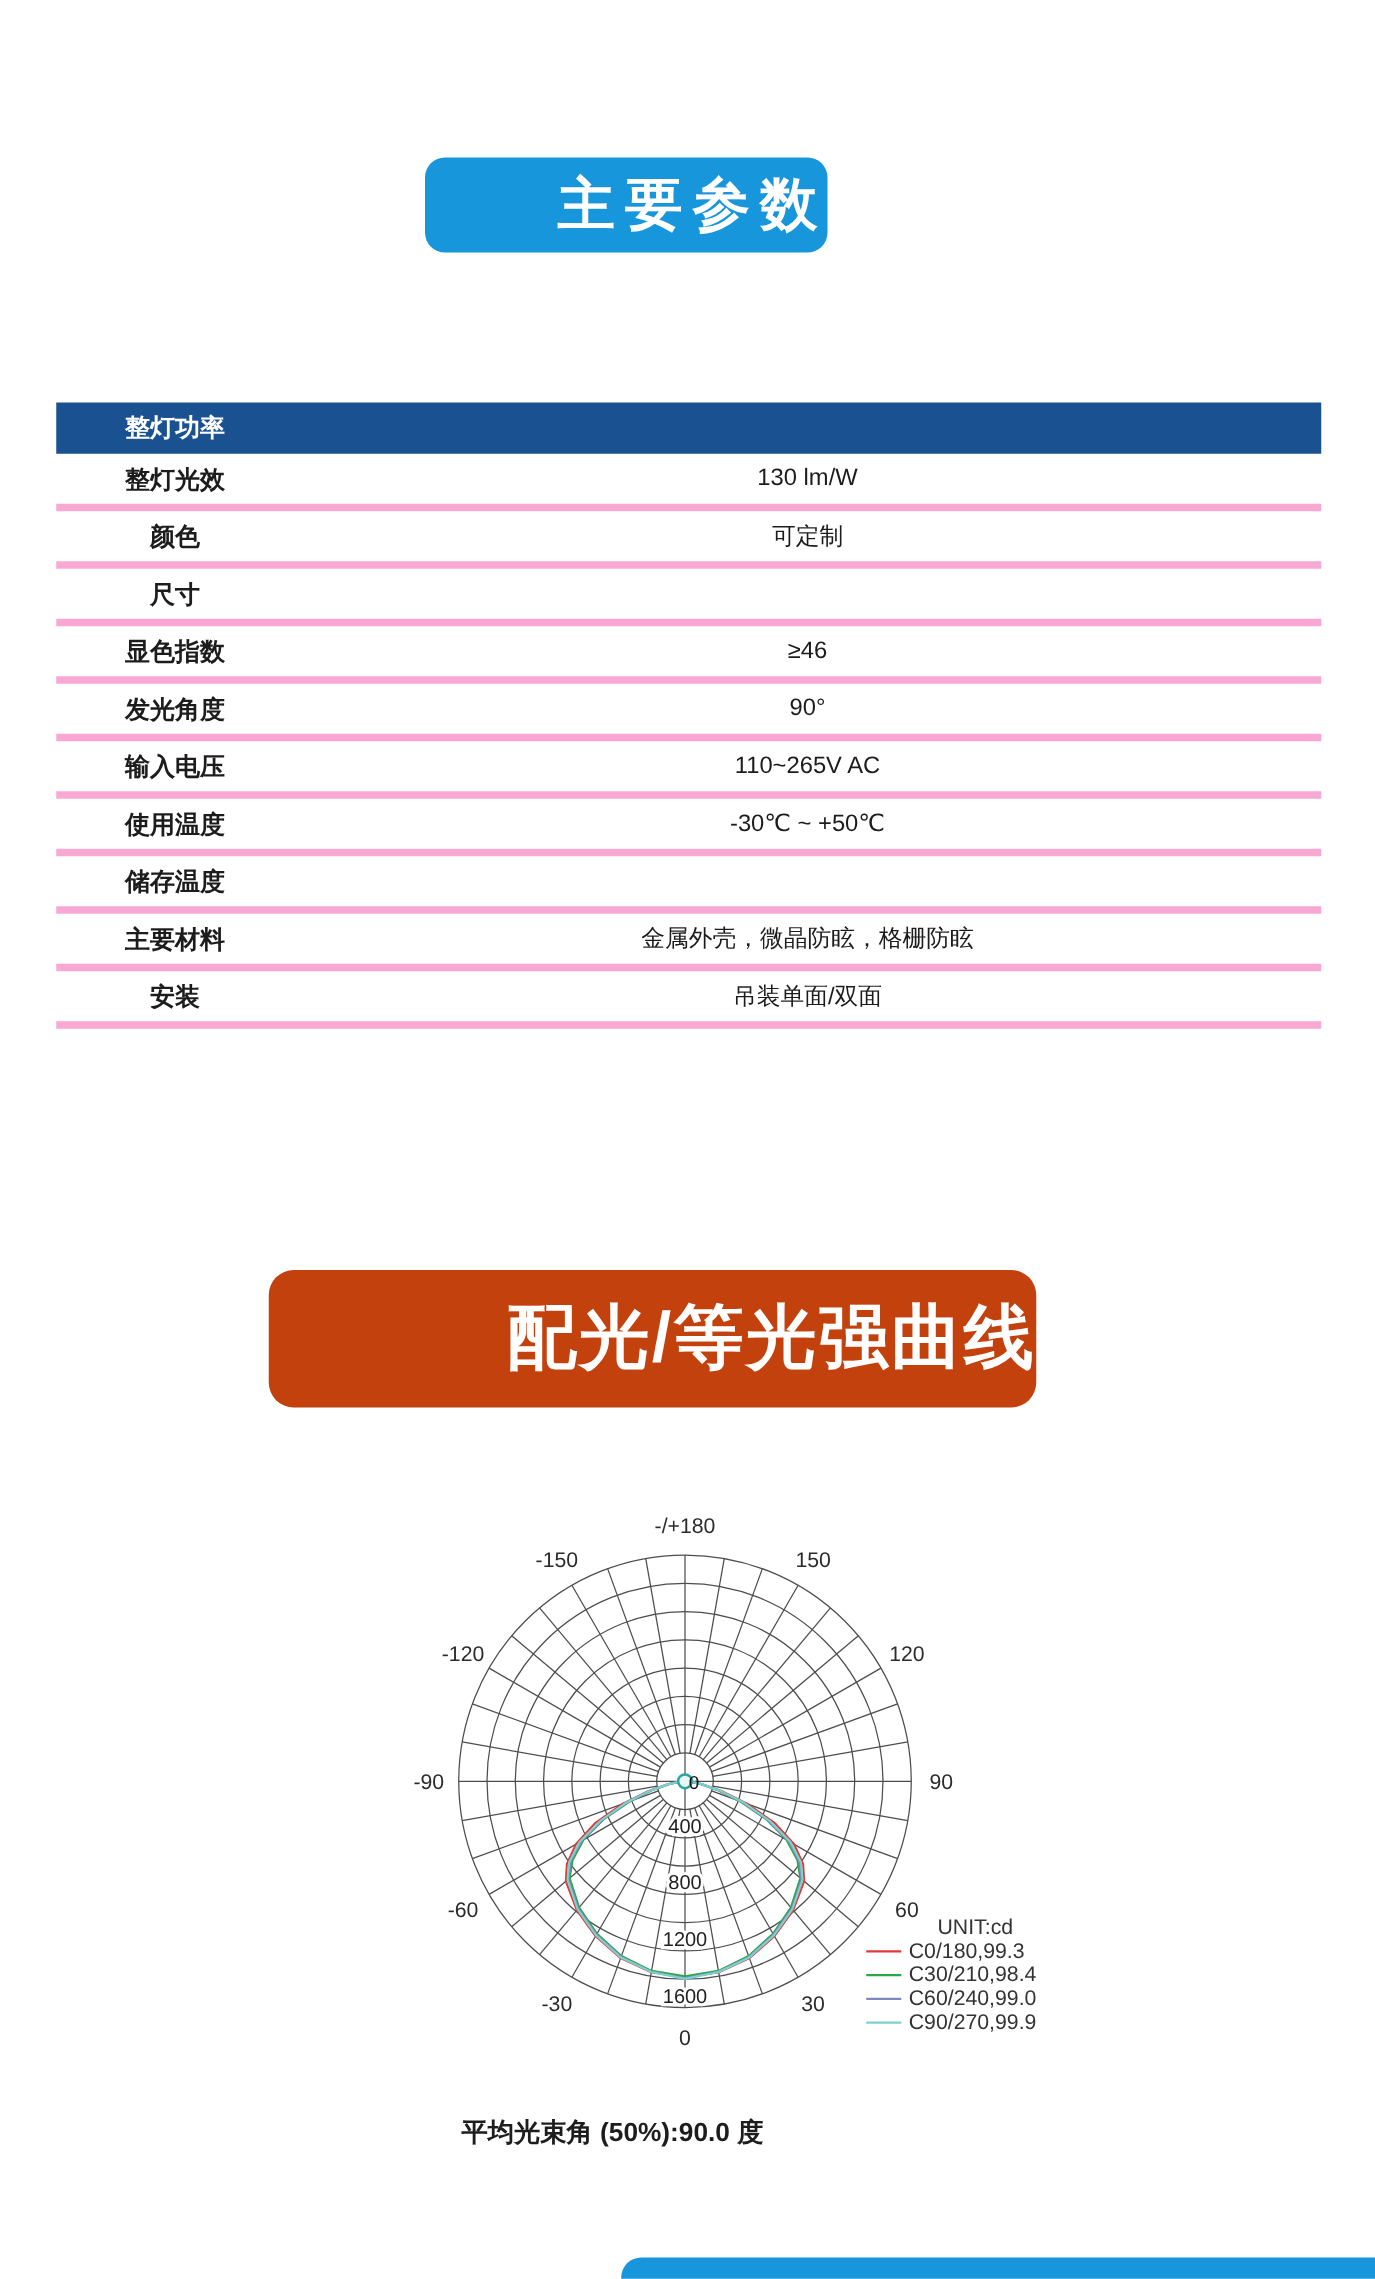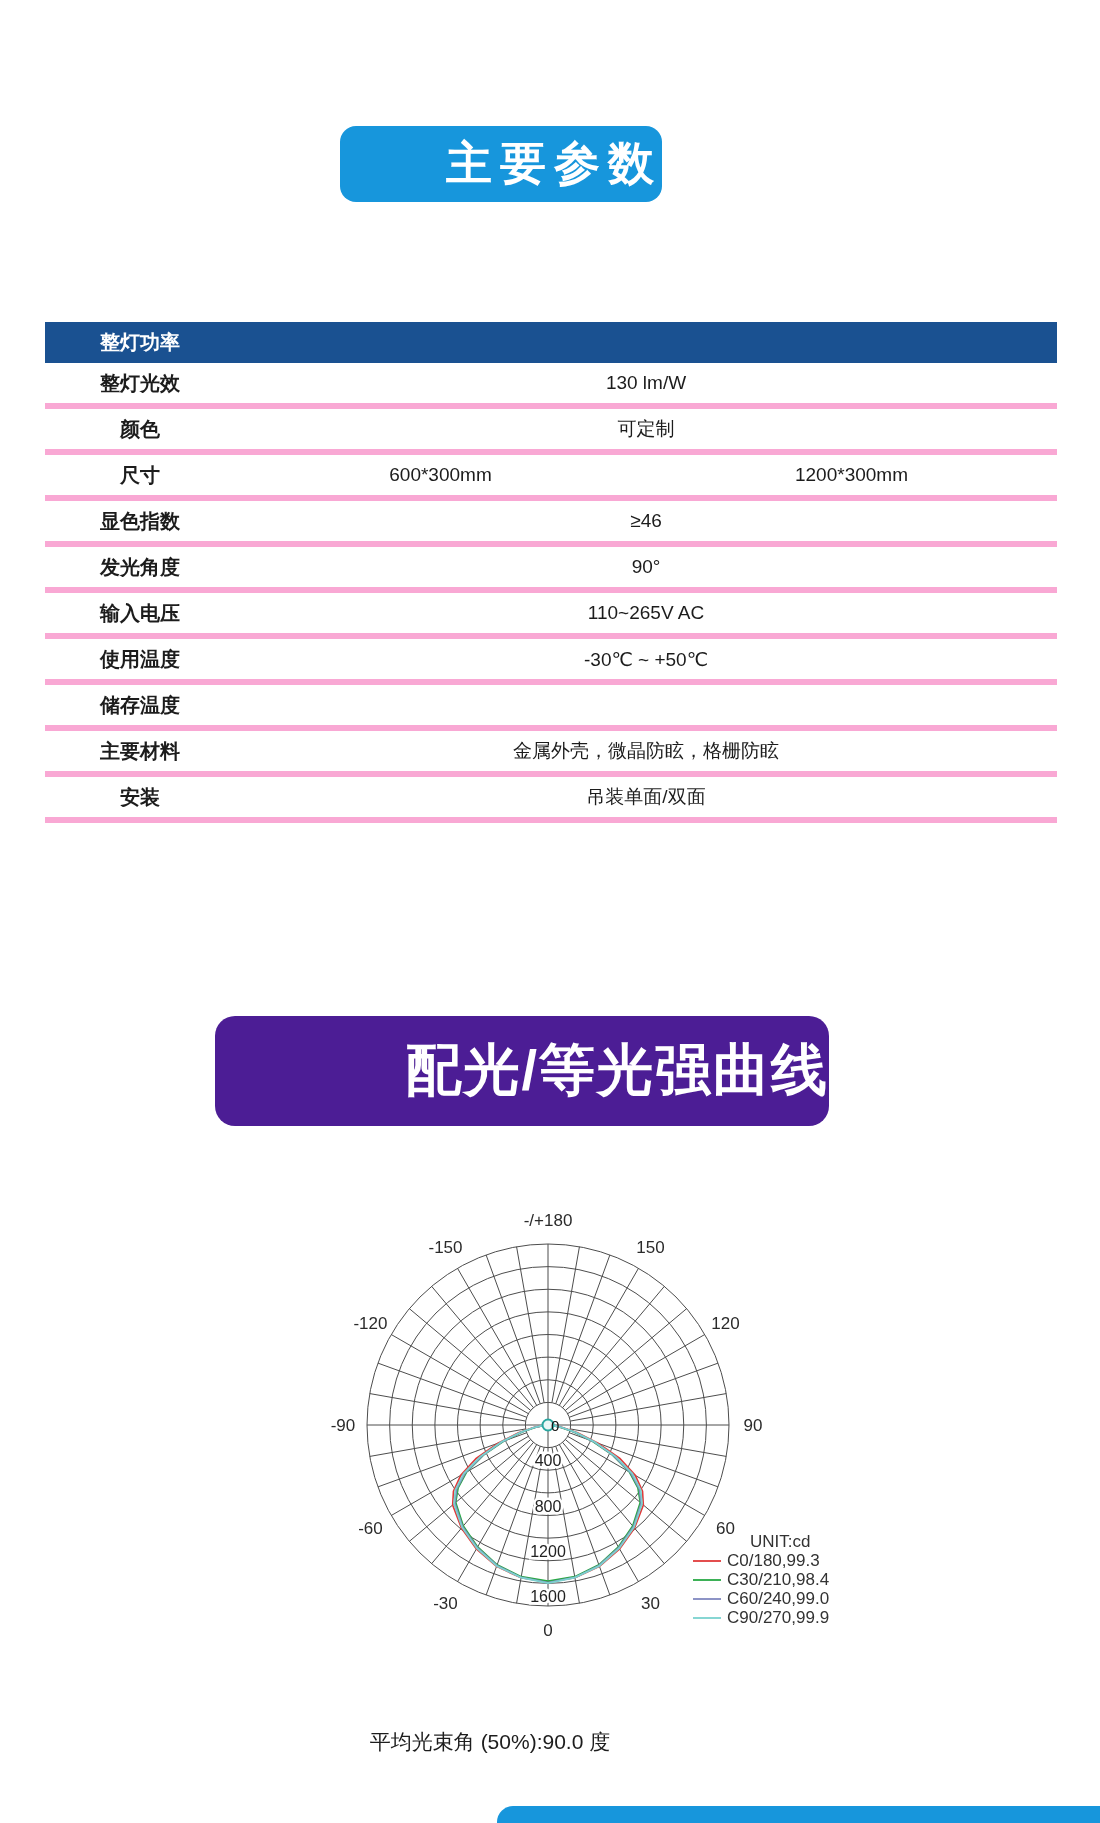--- a/index.html
+++ b/index.html
@@ -31,21 +31,21 @@
     font-weight:bold;font-size:20px;
   }
   .spec-value{
     flex:1;display:flex;align-items:center;justify-content:center;
     font-size:19px;text-align:center;
   }
   .spec-value .half{flex:1;text-align:center;}
   .chart-wrap{position:absolute;left:280px;top:1200px;width:600px;height:460px;}
   .caption{
     position:absolute;left:0;top:1692px;width:980px;
-    text-align:center;font-size:21px;color:#1d1d1d;font-weight:400;margin-top:36px;
+    text-align:center;font-size:21px;color:#1d1d1d;font-weight:700;
   }
   .bottom-badge{
     position:absolute;left:497px;top:1806px;width:640px;height:30px;
     border-radius:16px 16px 0 0;
   }
   svg text{font-family:"Liberation Sans","DejaVu Sans",sans-serif;}
 </style>
 </head>
 <body>
 
@@ -60,24 +60,20 @@
     <div class="spec-row">
       <div class="spec-label">整灯光效</div>
       <div class="spec-value">130 lm/W</div>
     </div>
     <div class="spec-row">
       <div class="spec-label">颜色</div>
       <div class="spec-value">可定制</div>
     </div>
     <div class="spec-row">
       <div class="spec-label">尺寸</div>
-      <div class="spec-value">
-        <span class="half">600*300mm</span>
-        <span class="half">1200*300mm</span>
-      </div>
     </div>
     <div class="spec-row">
       <div class="spec-label">显色指数</div>
       <div class="spec-value">≥46</div>
     </div>
     <div class="spec-row">
       <div class="spec-label">发光角度</div>
       <div class="spec-value">90°</div>
     </div>
     <div class="spec-row">
@@ -94,21 +90,21 @@
     <div class="spec-row">
       <div class="spec-label">主要材料</div>
       <div class="spec-value">金属外壳，微晶防眩，格栅防眩</div>
     </div>
     <div class="spec-row">
       <div class="spec-label">安装</div>
       <div class="spec-value">吊装单面/双面</div>
     </div>
   </div>
 
-<div class="badge badge2" style="background: #4c1d95;">
+<div class="badge badge2" style="background: #c2410c;">
   <span>配光/等光强曲线</span>
 </div>
 
 <div class="chart-wrap"><svg width="600" height="460" viewBox="0 0 600 460">
       <line x1="268" y1="225" x2="268" y2="406" stroke="#4d4d4d" stroke-width="1"></line>
       <line x1="271.9287900197143" y1="247.28127541190122" x2="299.4303201577144" y2="403.25020329520964" stroke="#4d4d4d" stroke-width="1"></line>
       <line x1="275.7382057427433" y1="246.2605455452812" x2="329.90564594194603" y2="395.0843643622494" stroke="#4d4d4d" stroke-width="1"></line>
       <line x1="279.3125" y1="244.59382476062294" x2="358.5" y2="381.7505980849834" stroke="#4d4d4d" stroke-width="1"></line>
       <line x1="282.54306966915794" y1="242.33175552556688" x2="384.3445573532636" y2="363.654044204535" stroke="#4d4d4d" stroke-width="1"></line>
       <line x1="285.3317555255669" y1="239.54306966915794" x2="406.654044204535" y2="341.3445573532636" stroke="#4d4d4d" stroke-width="1"></line>

